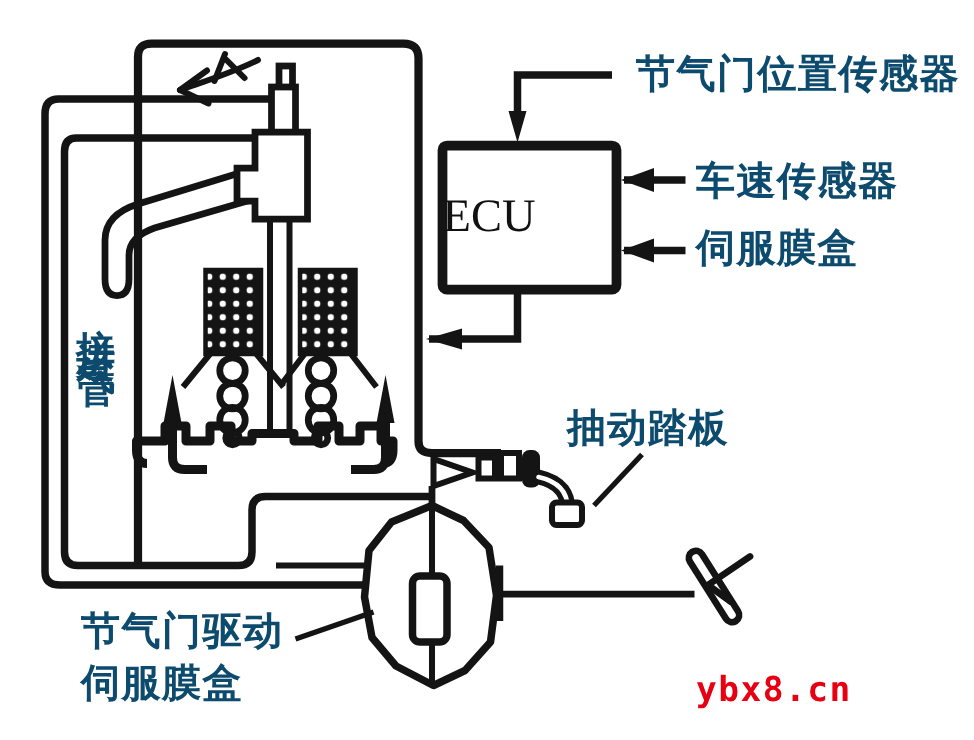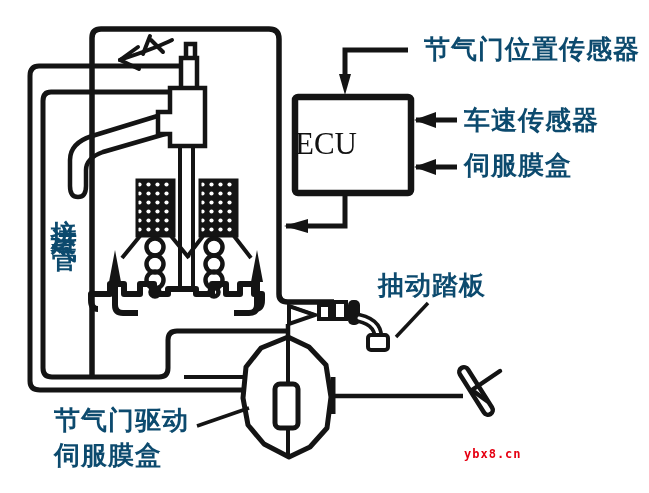--- a/index.html
+++ b/index.html
@@ -34,21 +34,21 @@
     writing-mode:vertical-rl;
     text-orientation:upright;
     letter-spacing:9px;
     font-size:26px;
   }
   .watermark{
     position:absolute;
     left:464px;top:447px;
     font-family:"DejaVu Sans Mono",monospace;
     font-weight:700;
-    font-size:12px;
+    font-size:23px;
     letter-spacing:1px;
   }
 </style>
 </head>
 <body>
 
 <div class="stage">
 
   <svg width="649" height="493" viewBox="0 0 649 493">
     <defs>

